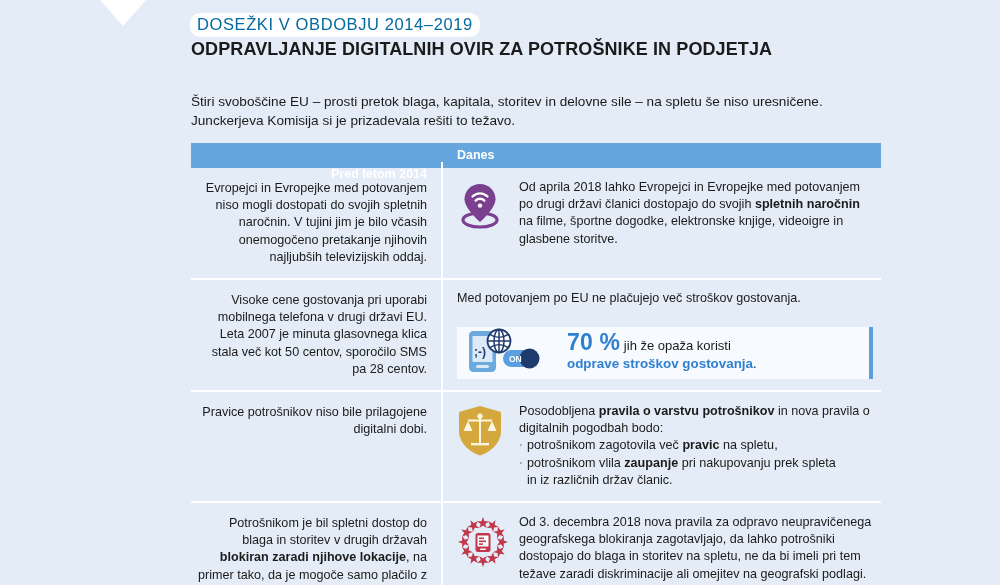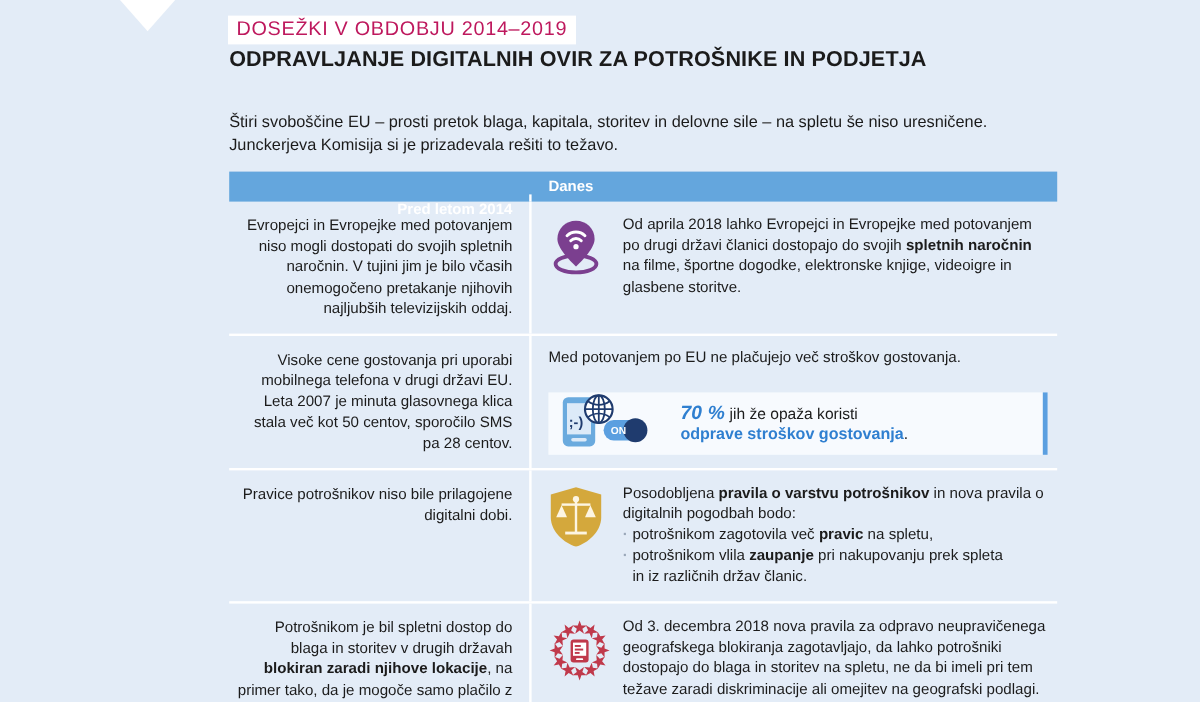--- a/index.html
+++ b/index.html
@@ -33,26 +33,27 @@
   }
   
   .kicker-wrap {
     position: absolute;
     left: 190px;
     top: 13px;
   }
   .kicker {
     display: inline-block;
     background: #ffffff;
-    color: #be185d;
+    color: #0369a1;
     font-size: 16.5px;
     letter-spacing: 0.6px;
     padding: 2px 7px 3px 7px;
     line-height: 1.15;
     white-space: nowrap;
+    border-radius: 10px;
   }
   .headline {
     position: absolute;
     left: 191px;
     top: 39px;
     font-size: 18px;
     font-weight: bold;
     color: #1b1b1b;
     letter-spacing: 0.1px;
     white-space: nowrap;
@@ -176,24 +177,23 @@
     box-sizing: border-box;
   }
   .callout-icon { width: 88px; min-width: 88px; }
   .callout-text {
     font-size: 13px;
     line-height: 17.5px;
     color: #1b1b1b;
   }
   .pct {
     color: #2f7fd0;
-    font-size: 16px;
+    font-size: 23px;
     font-weight: bold;
     letter-spacing: 0.2px;
-    font-style: italic;
   }
   .accent-bold {
     color: #2f7fd0;
     font-weight: bold;
     font-size: 13.4px;
   }
   .nowrapline { white-space: nowrap; }
 </style>
 </head>
 <body>

